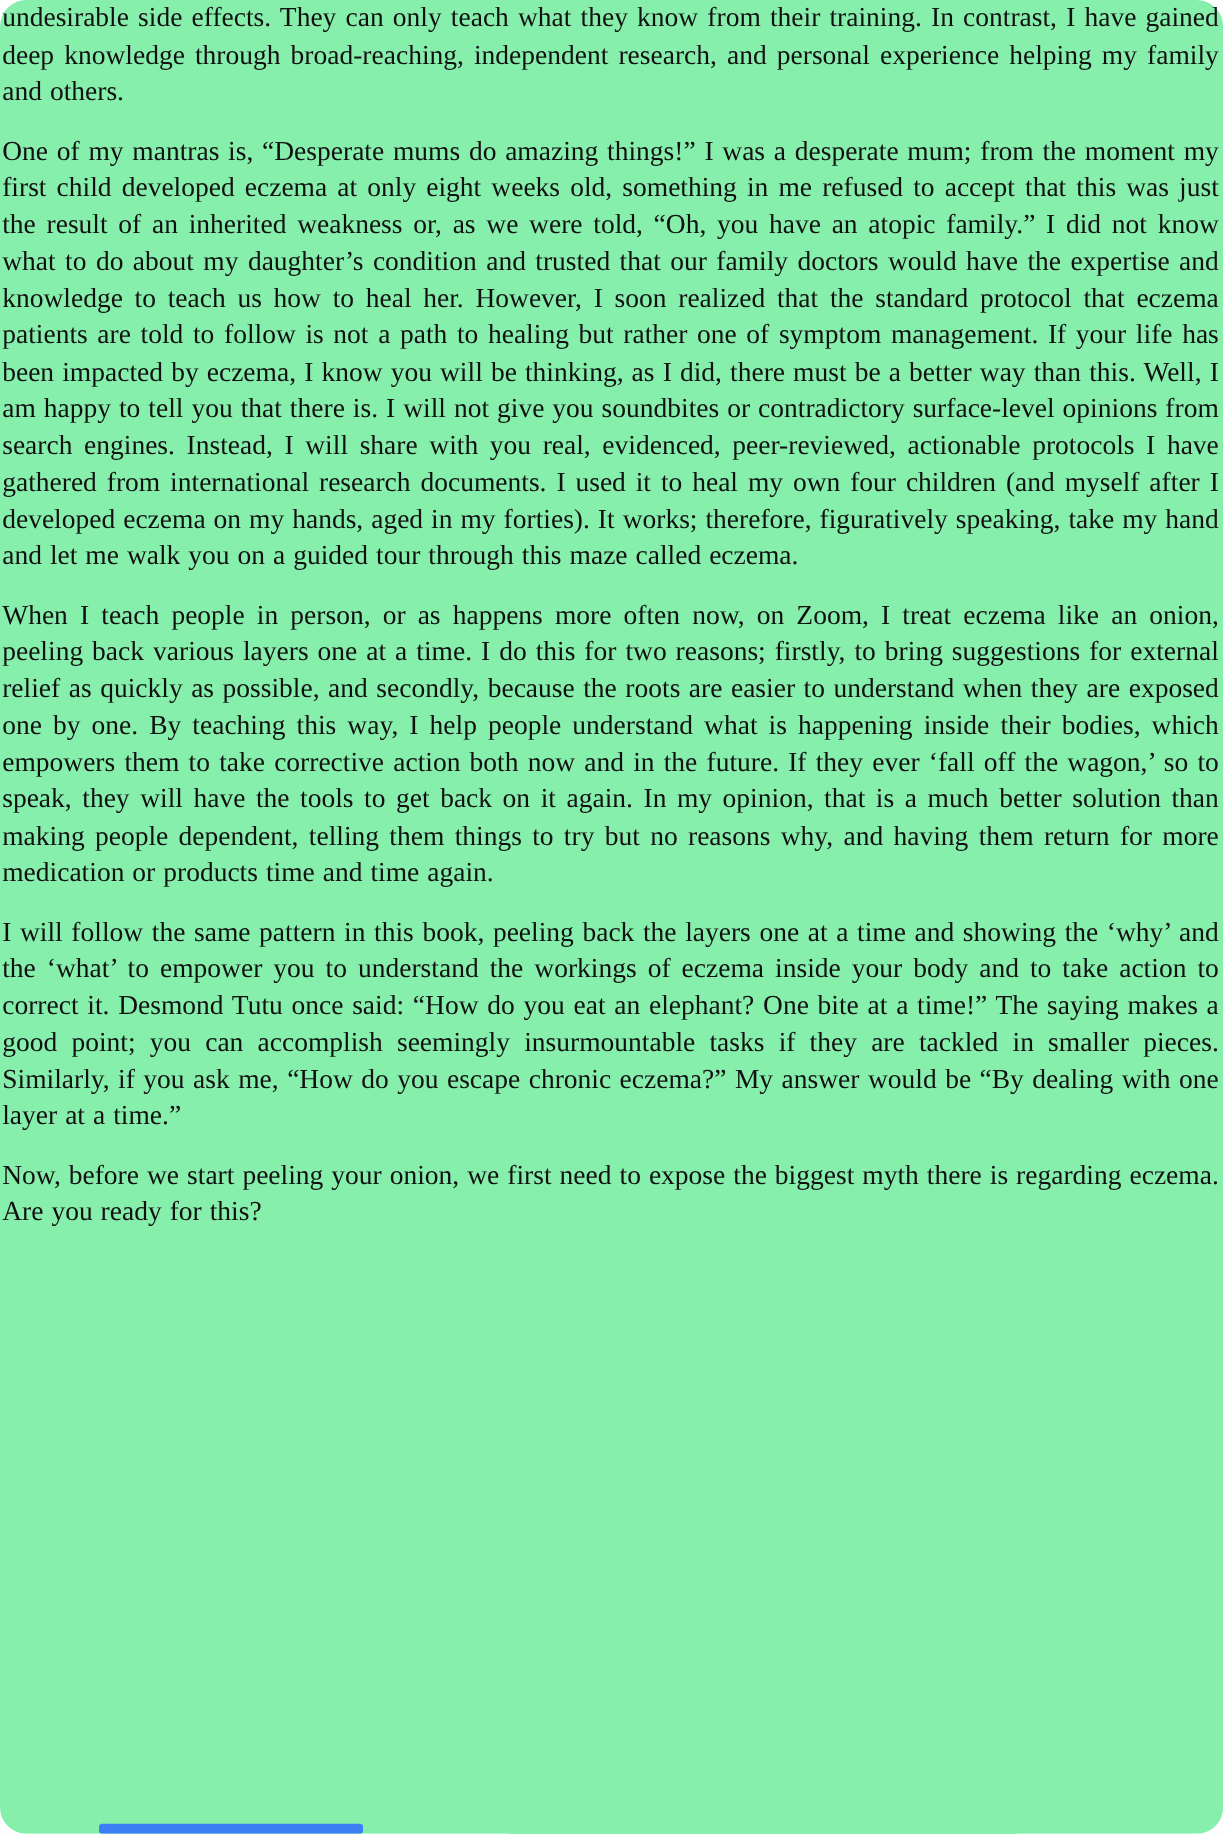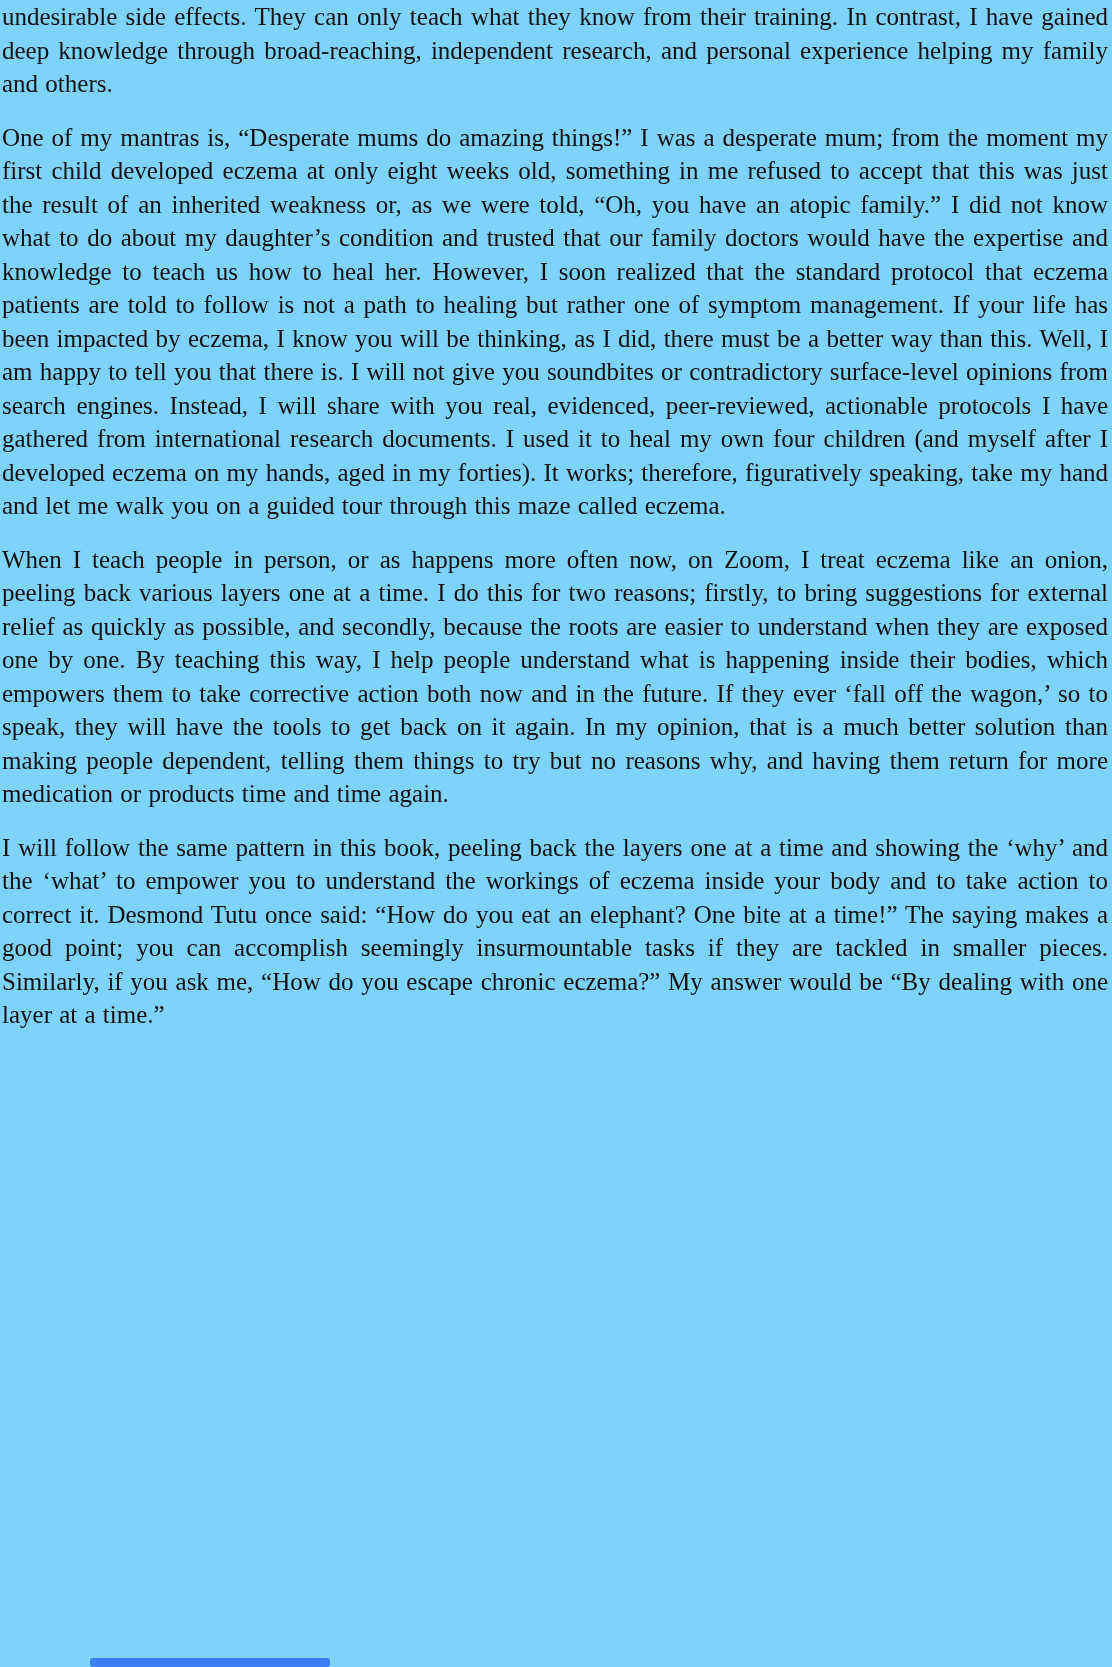--- a/index.html
+++ b/index.html
@@ -15,21 +15,22 @@
     font-family: "Liberation Serif", "DejaVu Serif", serif;
   }
   .book-page {
     position: absolute;
     top: 0;
     left: 0;
     width: 1112px;
     height: 1667px;
     box-sizing: border-box;
     padding: 0 4px 0 2px;
-    background: #7dd3fc;
+    background: #86efac;
+    border-radius: 24px;
   }
   .book-page article p {
     margin: 0 0 20px 0;
     font-size: 25px;
     line-height: 33.5px;
     color: #111111;
     text-align: justify;
     text-justify: inter-word;
     word-spacing: 1px;
   }
@@ -44,15 +45,16 @@
 </style>
 </head>
 <body>
 
 <main class="book-page">
   <article>
     <p>undesirable side effects. They can only teach what they know from their training. In contrast, I have gained deep knowledge through broad-reaching, independent research, and personal experience helping my family and others.</p>
     <p>One of my mantras is, “Desperate mums do amazing things!” I was a desperate mum; from the moment my first child developed eczema at only eight weeks old, something in me refused to accept that this was just the result of an inherited weakness or, as we were told, “Oh, you have an atopic family.” I did not know what to do about my daughter’s condition and trusted that our family doctors would have the expertise and knowledge to teach us how to heal her. However, I soon realized that the standard protocol that eczema patients are told to follow is not a path to healing but rather one of symptom management. If your life has been impacted by eczema, I know you will be thinking, as I did, there must be a better way than this. Well, I am happy to tell you that there is. I will not give you soundbites or contradictory surface-level opinions from search engines. Instead, I will share with you real, evidenced, peer-reviewed, actionable protocols I have gathered from international research documents. I used it to heal my own four children (and myself after I developed eczema on my hands, aged in my forties). It works; therefore, figuratively speaking, take my hand and let me walk you on a guided tour through this maze called eczema.</p>
     <p>When I teach people in person, or as happens more often now, on Zoom, I treat eczema like an onion, peeling back various layers one at a time. I do this for two reasons; firstly, to bring suggestions for external relief as quickly as possible, and secondly, because the roots are easier to understand when they are exposed one by one. By teaching this way, I help people understand what is happening inside their bodies, which empowers them to take corrective action both now and in the future. If they ever ‘fall off the wagon,’ so to speak, they will have the tools to get back on it again. In my opinion, that is a much better solution than making people dependent, telling them things to try but no reasons why, and having them return for more medication or products time and time again.</p>
     <p>I will follow the same pattern in this book, peeling back the layers one at a time and showing the ‘why’ and the ‘what’ to empower you to understand the workings of eczema inside your body and to take action to correct it. Desmond Tutu once said: “How do you eat an elephant? One bite at a time!” The saying makes a good point; you can accomplish seemingly insurmountable tasks if they are tackled in smaller pieces. Similarly, if you ask me, “How do you escape chronic eczema?” My answer would be “By dealing with one layer at a time.”</p>
+    <p>Now, before we start peeling your onion, we first need to expose the biggest myth there is regarding eczema. Are you ready for this?</p>
   </article>
   <div class="progress-bar" style="background-color: rgb(60, 126, 244);"></div>
 </main>
 
 </body></html>

